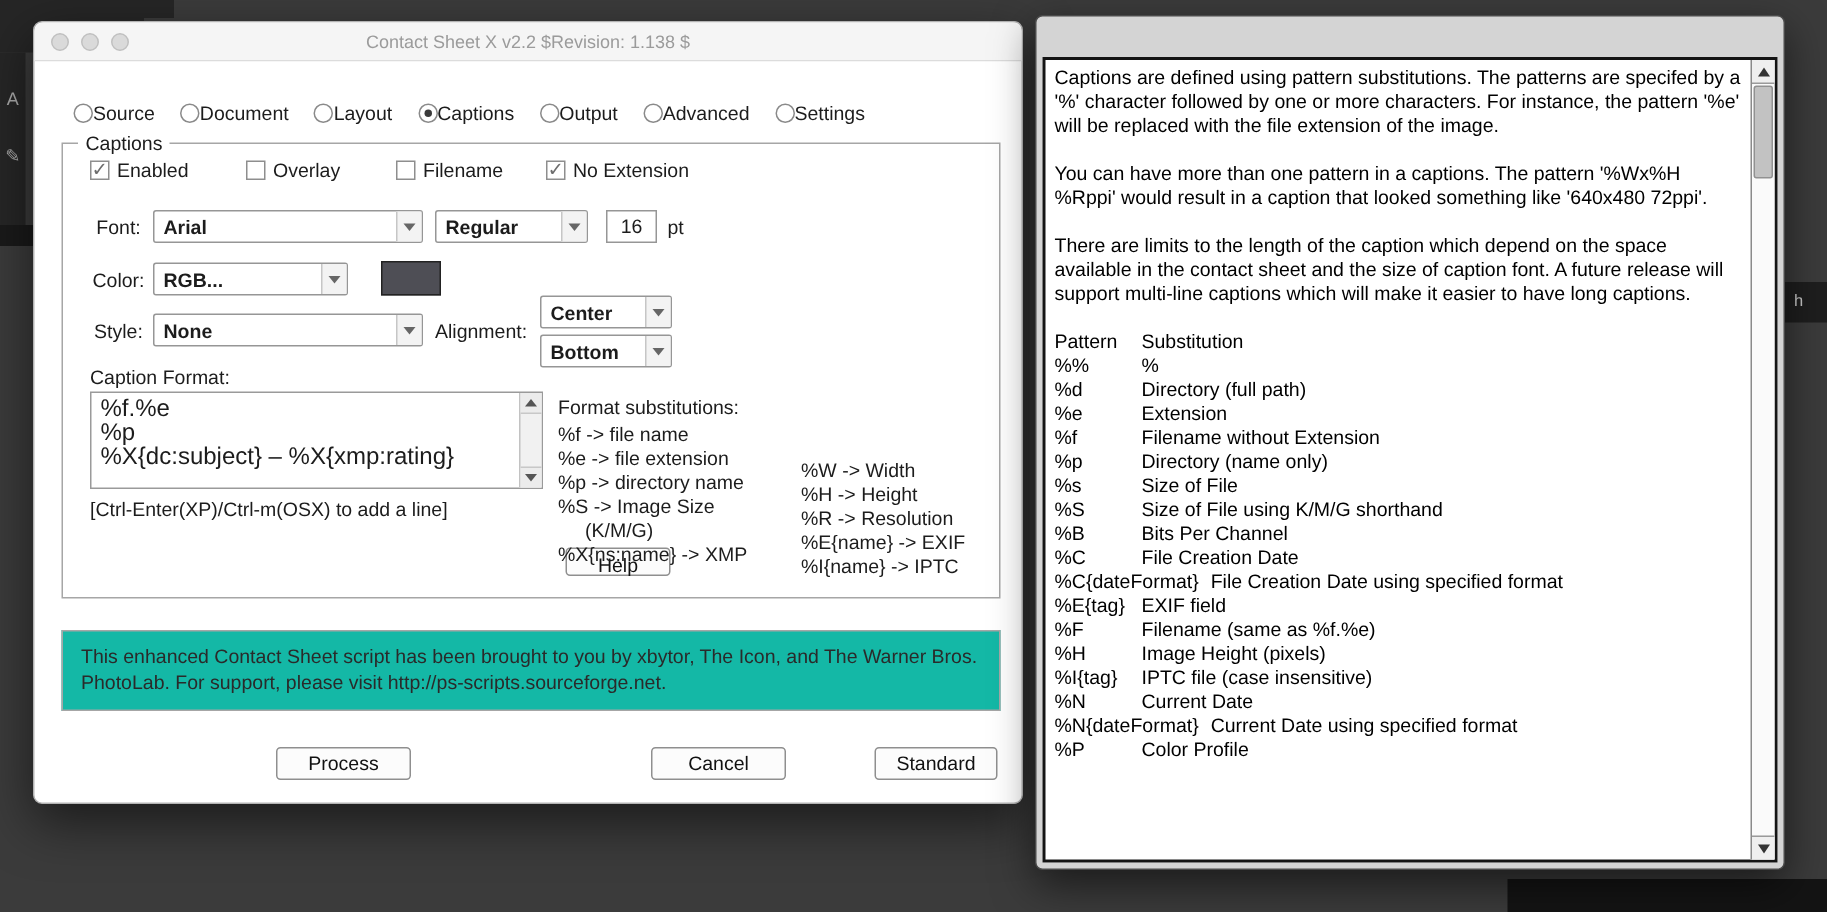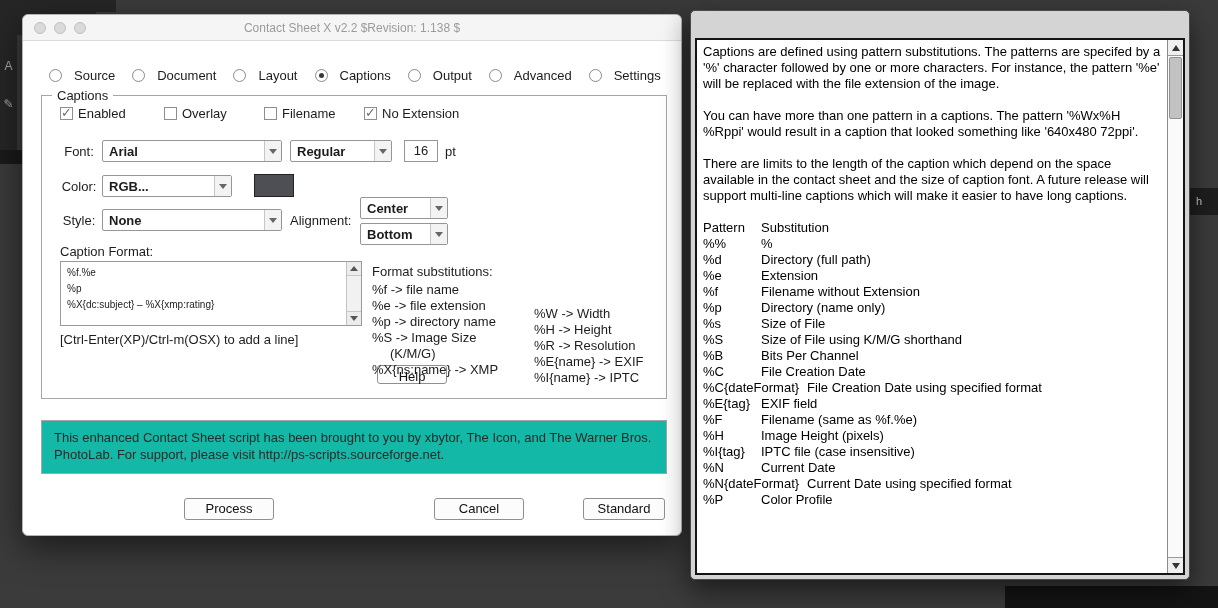--- a/index.html
+++ b/index.html
@@ -29,21 +29,21 @@
             border:1px solid #b3b3b3; border-radius:6px;
             box-shadow:0 12px 34px rgba(0,0,0,0.55); }
   .dlg-titlebar { position:relative; height:26px; background:#f5f5f5;
                   border-bottom:1px solid #dcdcdc; border-radius:6px 6px 0 0;
                   display:flex; align-items:center; justify-content:center; }
   .traffic { position:absolute; left:11px; top:7px; display:flex; gap:8px; }
   .tl-btn { width:12px; height:12px; border-radius:50%; background:#dadada; border:1px solid #c0c0c0; }
   .dlg-title { font-size:12px; color:#9b9b9b; }
 
   .radio-row { left:26px; top:53px; display:flex; gap:17px; align-items:center; }
-  .radio { display:flex; align-items:center; gap:12px; font-size:13px; cursor:default; }
+  .radio { display:flex; align-items:center; gap:0; font-size:13px; cursor:default; }
   .rb { width:13px; height:13px; border-radius:50%; border:1px solid #8a8a8a; background:#fff; position:relative; flex:none; }
   .rb.on::after { content:""; position:absolute; left:3px; top:3px; width:5px; height:5px; border-radius:50%; background:#3a3a3a; }
 
   .group { left:18px; top:80px; width:626px; height:304px; border:1px solid #a6a6a6; }
   .legend { position:absolute; top:-8px; left:10px; background:#fff; padding:0 5px; font-size:13px; color:#1c1c1c; }
 
   .cb { position:absolute; top:10px; display:flex; align-items:center; gap:5px; font-size:13px; }
   .cbx { width:13px; height:13px; border:1px solid #8e8e8e; background:#fff; position:relative; flex:none; }
   .cbx.on::after { content:"\2713"; position:absolute; left:0; top:-3px; font-size:13px; color:#6d6d6d; }
 
@@ -56,21 +56,21 @@
   .combo-btn { width:17px; align-self:stretch; border-left:1px solid #c6c6c6; background:#f3f3f3; position:relative; flex:none; }
   .combo-btn::after { content:""; position:absolute; left:50%; top:50%; margin:-2px 0 0 -4px;
                       border-left:4px solid transparent; border-right:4px solid transparent; border-top:5px solid #666; }
 
   .num-input { position:absolute; height:22px; width:34px; border:1px solid #969696; background:#fff;
                font-size:13px; text-align:center; line-height:20px; }
   .swatch { position:absolute; width:40px; height:23px; border:1px solid #222; }
 
   .cf-box { position:absolute; left:18px; top:165px; width:302px; height:65px;
             border:1px solid #9a9a9a; background:#fff; display:flex; }
-  .cf-lines { flex:1; padding:3px 6px; font-size:10px; line-height:16px; overflow:hidden; }
+  .cf-lines { flex:1; padding:3px 6px; font-size:16px; line-height:16px; overflow:hidden; }
   .vbar { width:15px; border-left:1px solid #c2c2c2; background:#f1f1f1; position:relative; flex:none; }
   .sb-up, .sb-down { position:absolute; left:0; right:0; height:14px; background:#ececec; }
   .sb-up { top:0; border-bottom:1px solid #c8c8c8; }
   .sb-down { bottom:0; border-top:1px solid #c8c8c8; }
   .sb-up::after { content:""; display:block; margin:4px auto 0; width:0; height:0;
                   border-left:4px solid transparent; border-right:4px solid transparent; border-bottom:5px solid #555; }
   .sb-down::after { content:""; display:block; margin:4px auto 0; width:0; height:0;
                     border-left:4px solid transparent; border-right:4px solid transparent; border-top:5px solid #555; }
 
   .hint { position:absolute; left:18px; top:236px; font-size:13px; }

